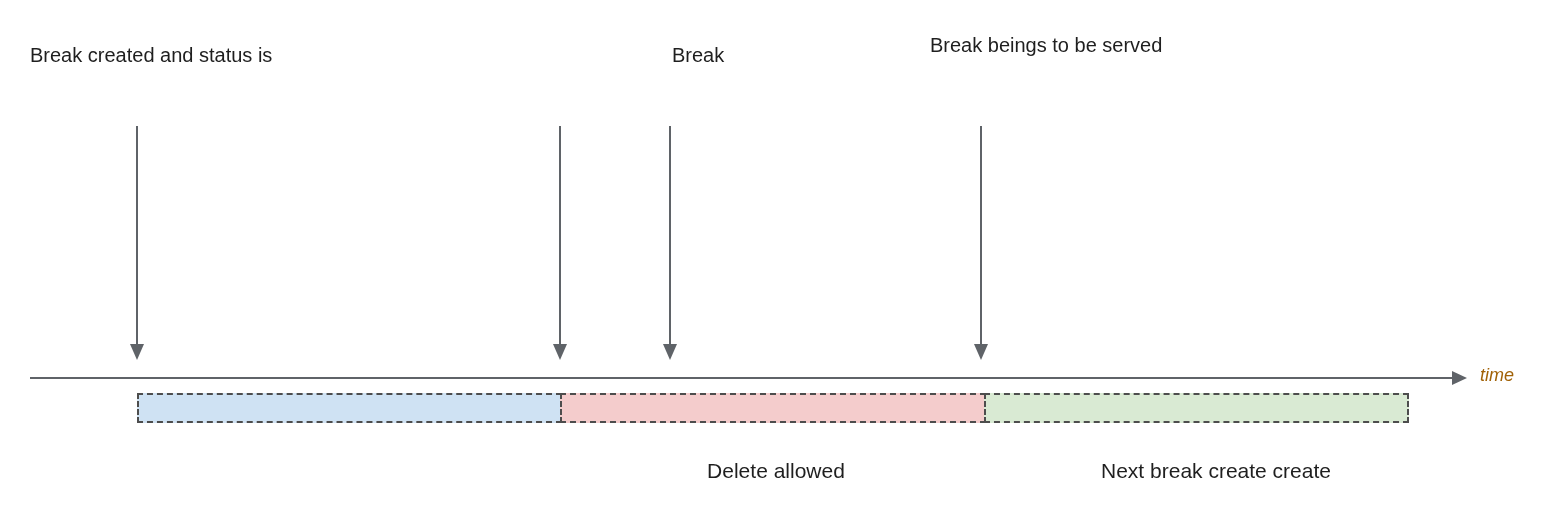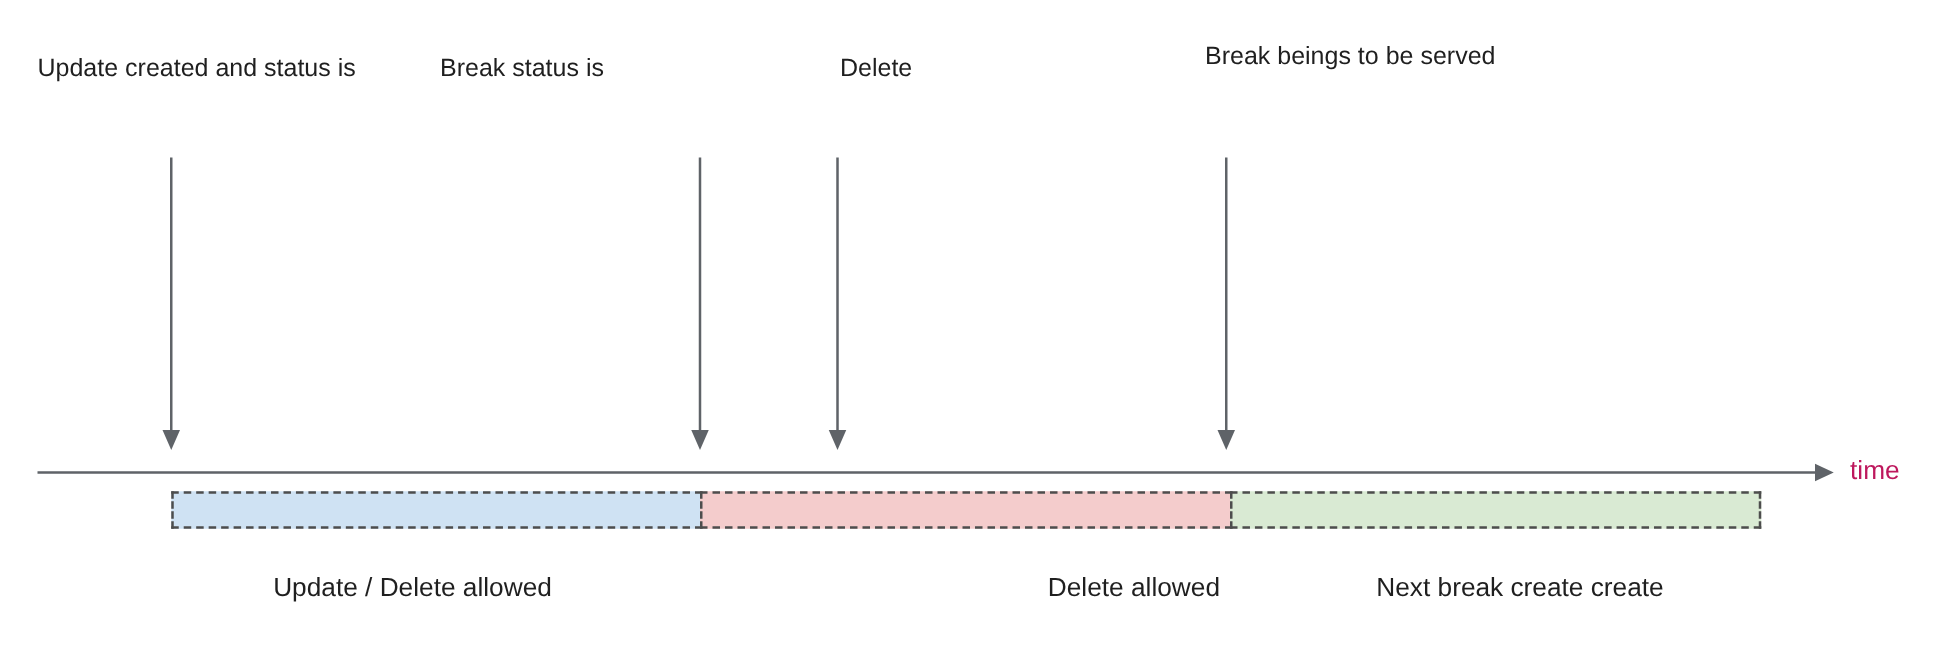--- a/index.html
+++ b/index.html
@@ -65,22 +65,23 @@
     width: 0;
     height: 0;
     border-top: 7px solid transparent;
     border-bottom: 7px solid transparent;
     border-left: 15px solid #5f6368;
   }
   .time-label {
     position: absolute;
     left: 1480px;
     top: 365px;
-    font-size: 21px;
-    color: #be185d;
+    font-size: 18px;
+    color: #a16207;
+    font-style: italic;
   }
   .segment {
     position: absolute;
     top: 393px;
     height: 30px;
     box-sizing: border-box;
     border: 2px dashed #4d4d4d;
   }
   .seg-label {
     position: absolute;
@@ -91,32 +92,31 @@
     color: #1f1f1f;
     white-space: nowrap;
   }
 </style>
 </head>
 <body>
 
 <div class="canvas">
 
   <div class="annotation" style="left:30px; top:41px;">
-    <div>Update created and status is</div>
+    <div>Break created and status is</div>
   </div>
 
   <div class="annotation" style="left:352px; top:41px;">
-    <div>Break status is</div>
   </div>
 
   <div class="annotation" style="left:672px; top:41px;">
-    <div>Delete</div>
+    <div>Break</div>
   </div>
 
-  <div class="annotation" style="left:930px; top:31px;margin-left:34px;">
+  <div class="annotation" style="left:930px; top:31px;">
     <div>Break beings to be served</div>
   </div>
 
   <div class="arrow-down" style="left:130px; top:126px;">
     <div class="shaft"></div>
     <div class="head"></div>
   </div>
   <div class="arrow-down" style="left:553px; top:126px;">
     <div class="shaft"></div>
     <div class="head"></div>
@@ -131,17 +131,16 @@
   </div>
 
   <div class="timeline-line"></div>
   <div class="timeline-head"></div>
   <div class="time-label">time</div>
 
   <div class="segment" style="left: 137px; width: 425px; background-color: rgb(207, 226, 243);"></div>
   <div class="segment" style="left: 560px; width: 426px; background-color: rgb(244, 204, 204);"></div>
   <div class="segment" style="left: 984px; width: 425px; background-color: rgb(217, 234, 211);"></div>
 
-  <div class="seg-label" style="left:130px;">Update / Delete allowed</div>
-  <div class="seg-label" style="left:576px;text-align:right;">Delete allowed</div>
+  <div class="seg-label" style="left:576px;">Delete allowed</div>
   <div class="seg-label" style="left:1016px;">Next break create create</div>
 
 </div>
 
 </body></html>

